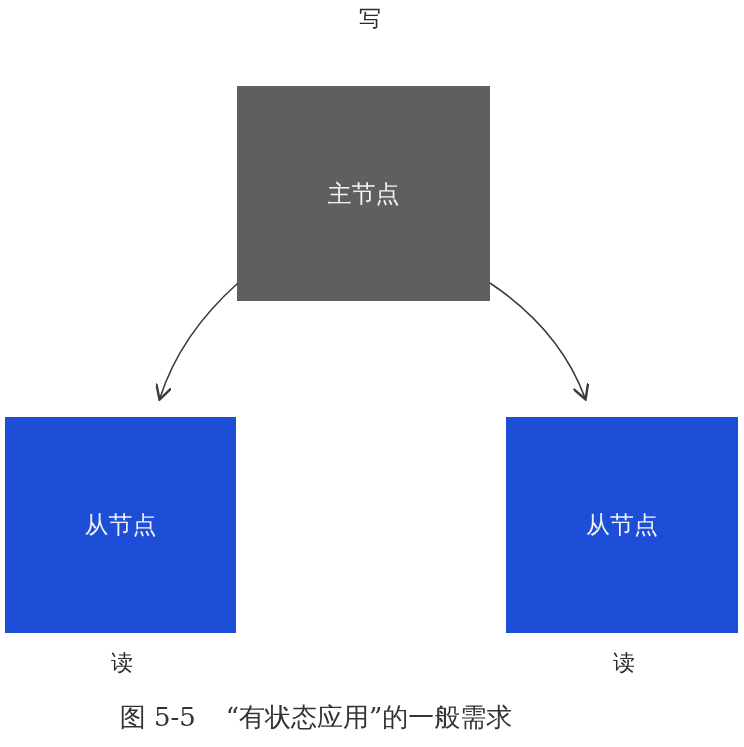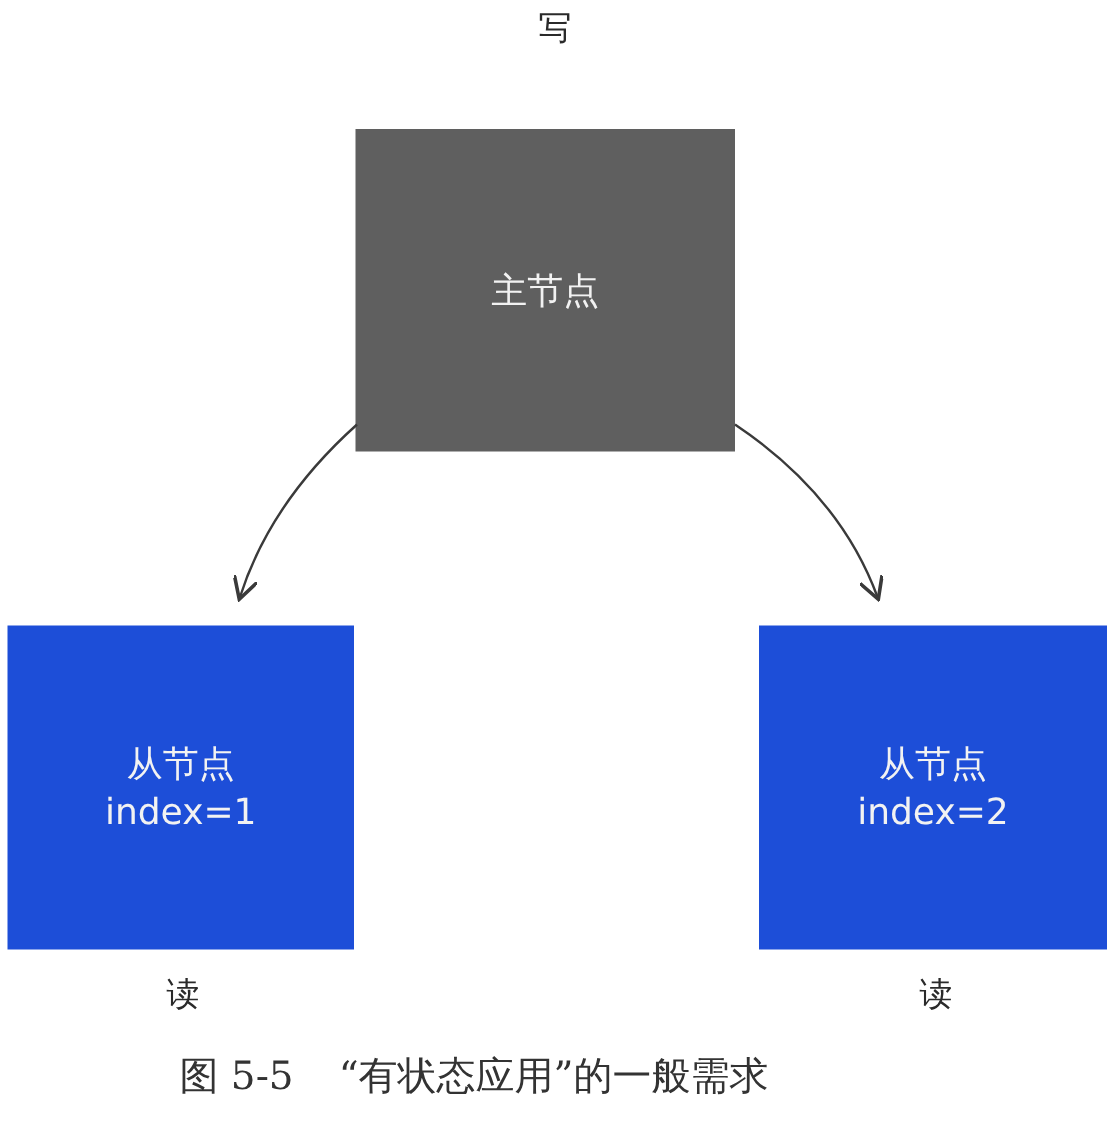--- a/index.html
+++ b/index.html
@@ -30,26 +30,24 @@
     <marker id="ah" markerWidth="10" markerHeight="10" refX="8" refY="5" orient="auto">
       <path d="M0,0 L9,5 L0,10" fill="none" stroke="#3a3a3a" stroke-width="1.5"></path>
     </marker>
   </defs>
   <path d="M238,283 Q180,335 160,398" fill="none" stroke="#3a3a3a" stroke-width="1.6" marker-end="url(#ah)"></path>
   <path d="M490,283 Q560,330 585,398" fill="none" stroke="#3a3a3a" stroke-width="1.6" marker-end="url(#ah)"></path>
 </svg>
 
 <div class="node slave" style="left:5px; top:399px; width:231px; height:216px;">
   <span>从节点</span>
-  <span>index=1</span>
 </div>
 
 <div class="node slave" style="left:506px; top:399px; width:232px; height:216px;">
   <span>从节点</span>
-  <span>index=2</span>
 </div>
 
 <div class="label" style="left:102px; top:648px; width:40px;">读</div>
 <div class="label" style="left:604px; top:648px; width:40px;">读</div>
 
 <div class="caption">
   <span class="num">图 5-5</span><span>“有状态应用”的一般需求</span>
 </div>
 
 </body></html>

